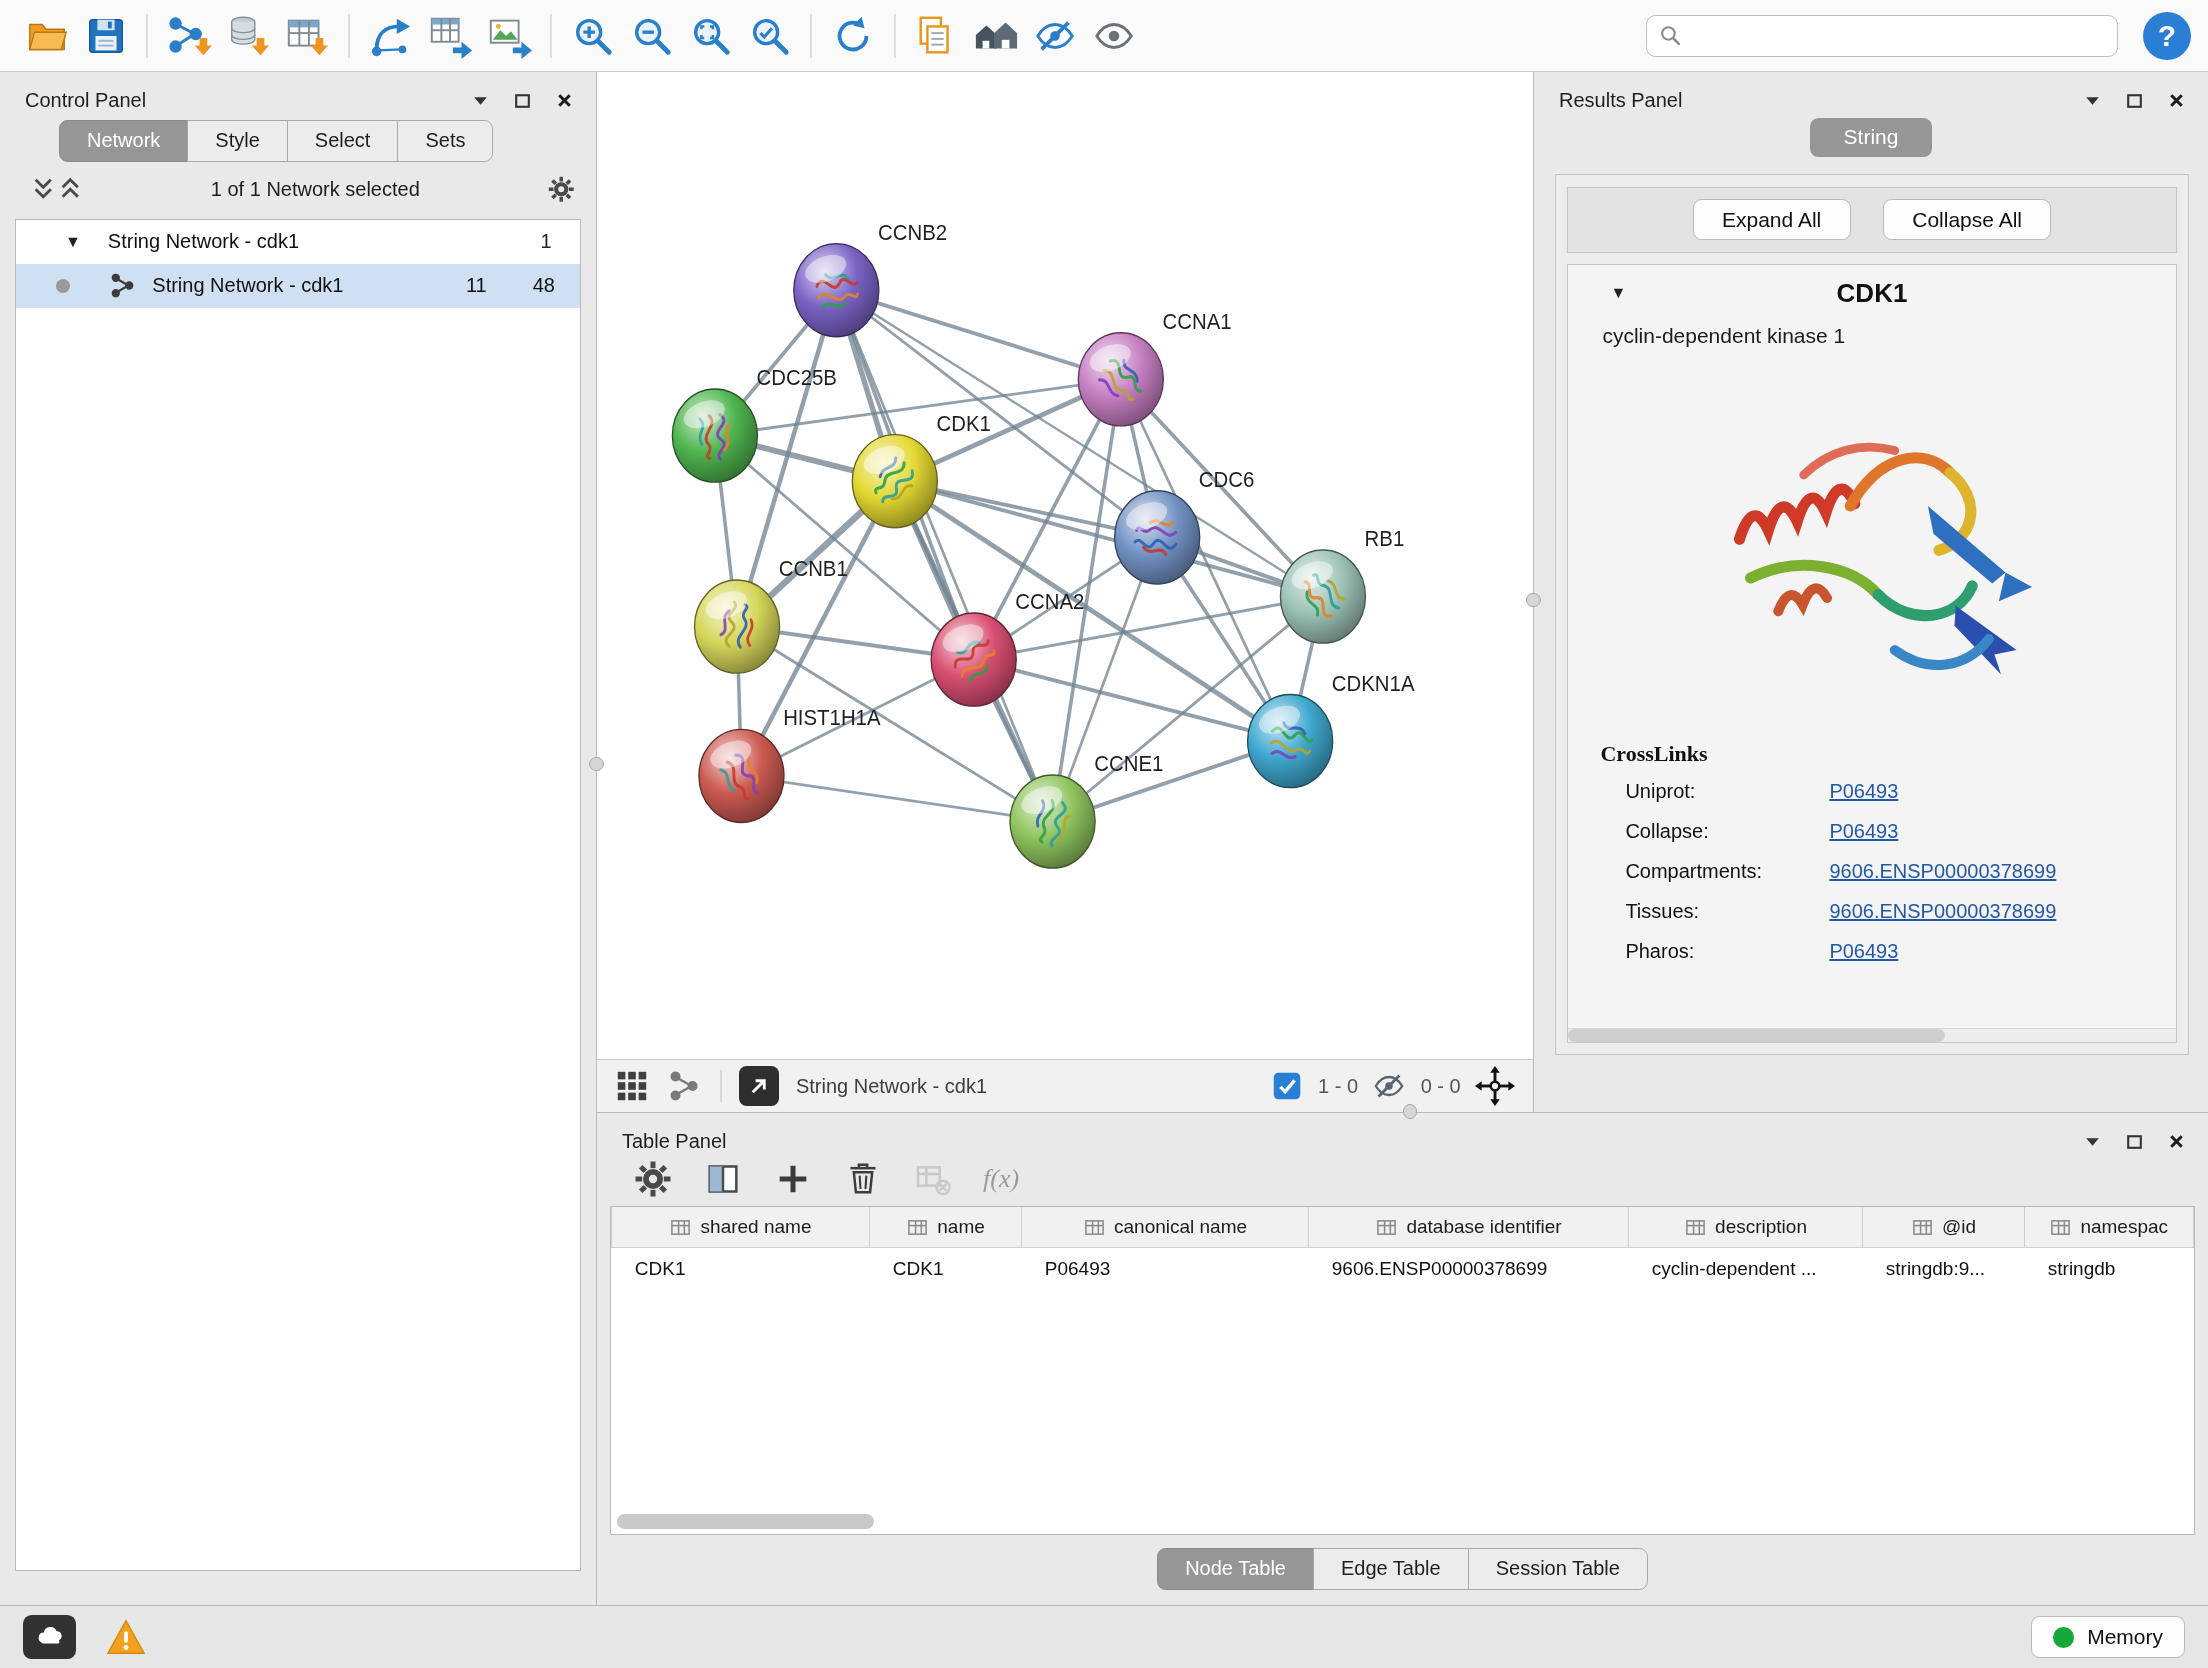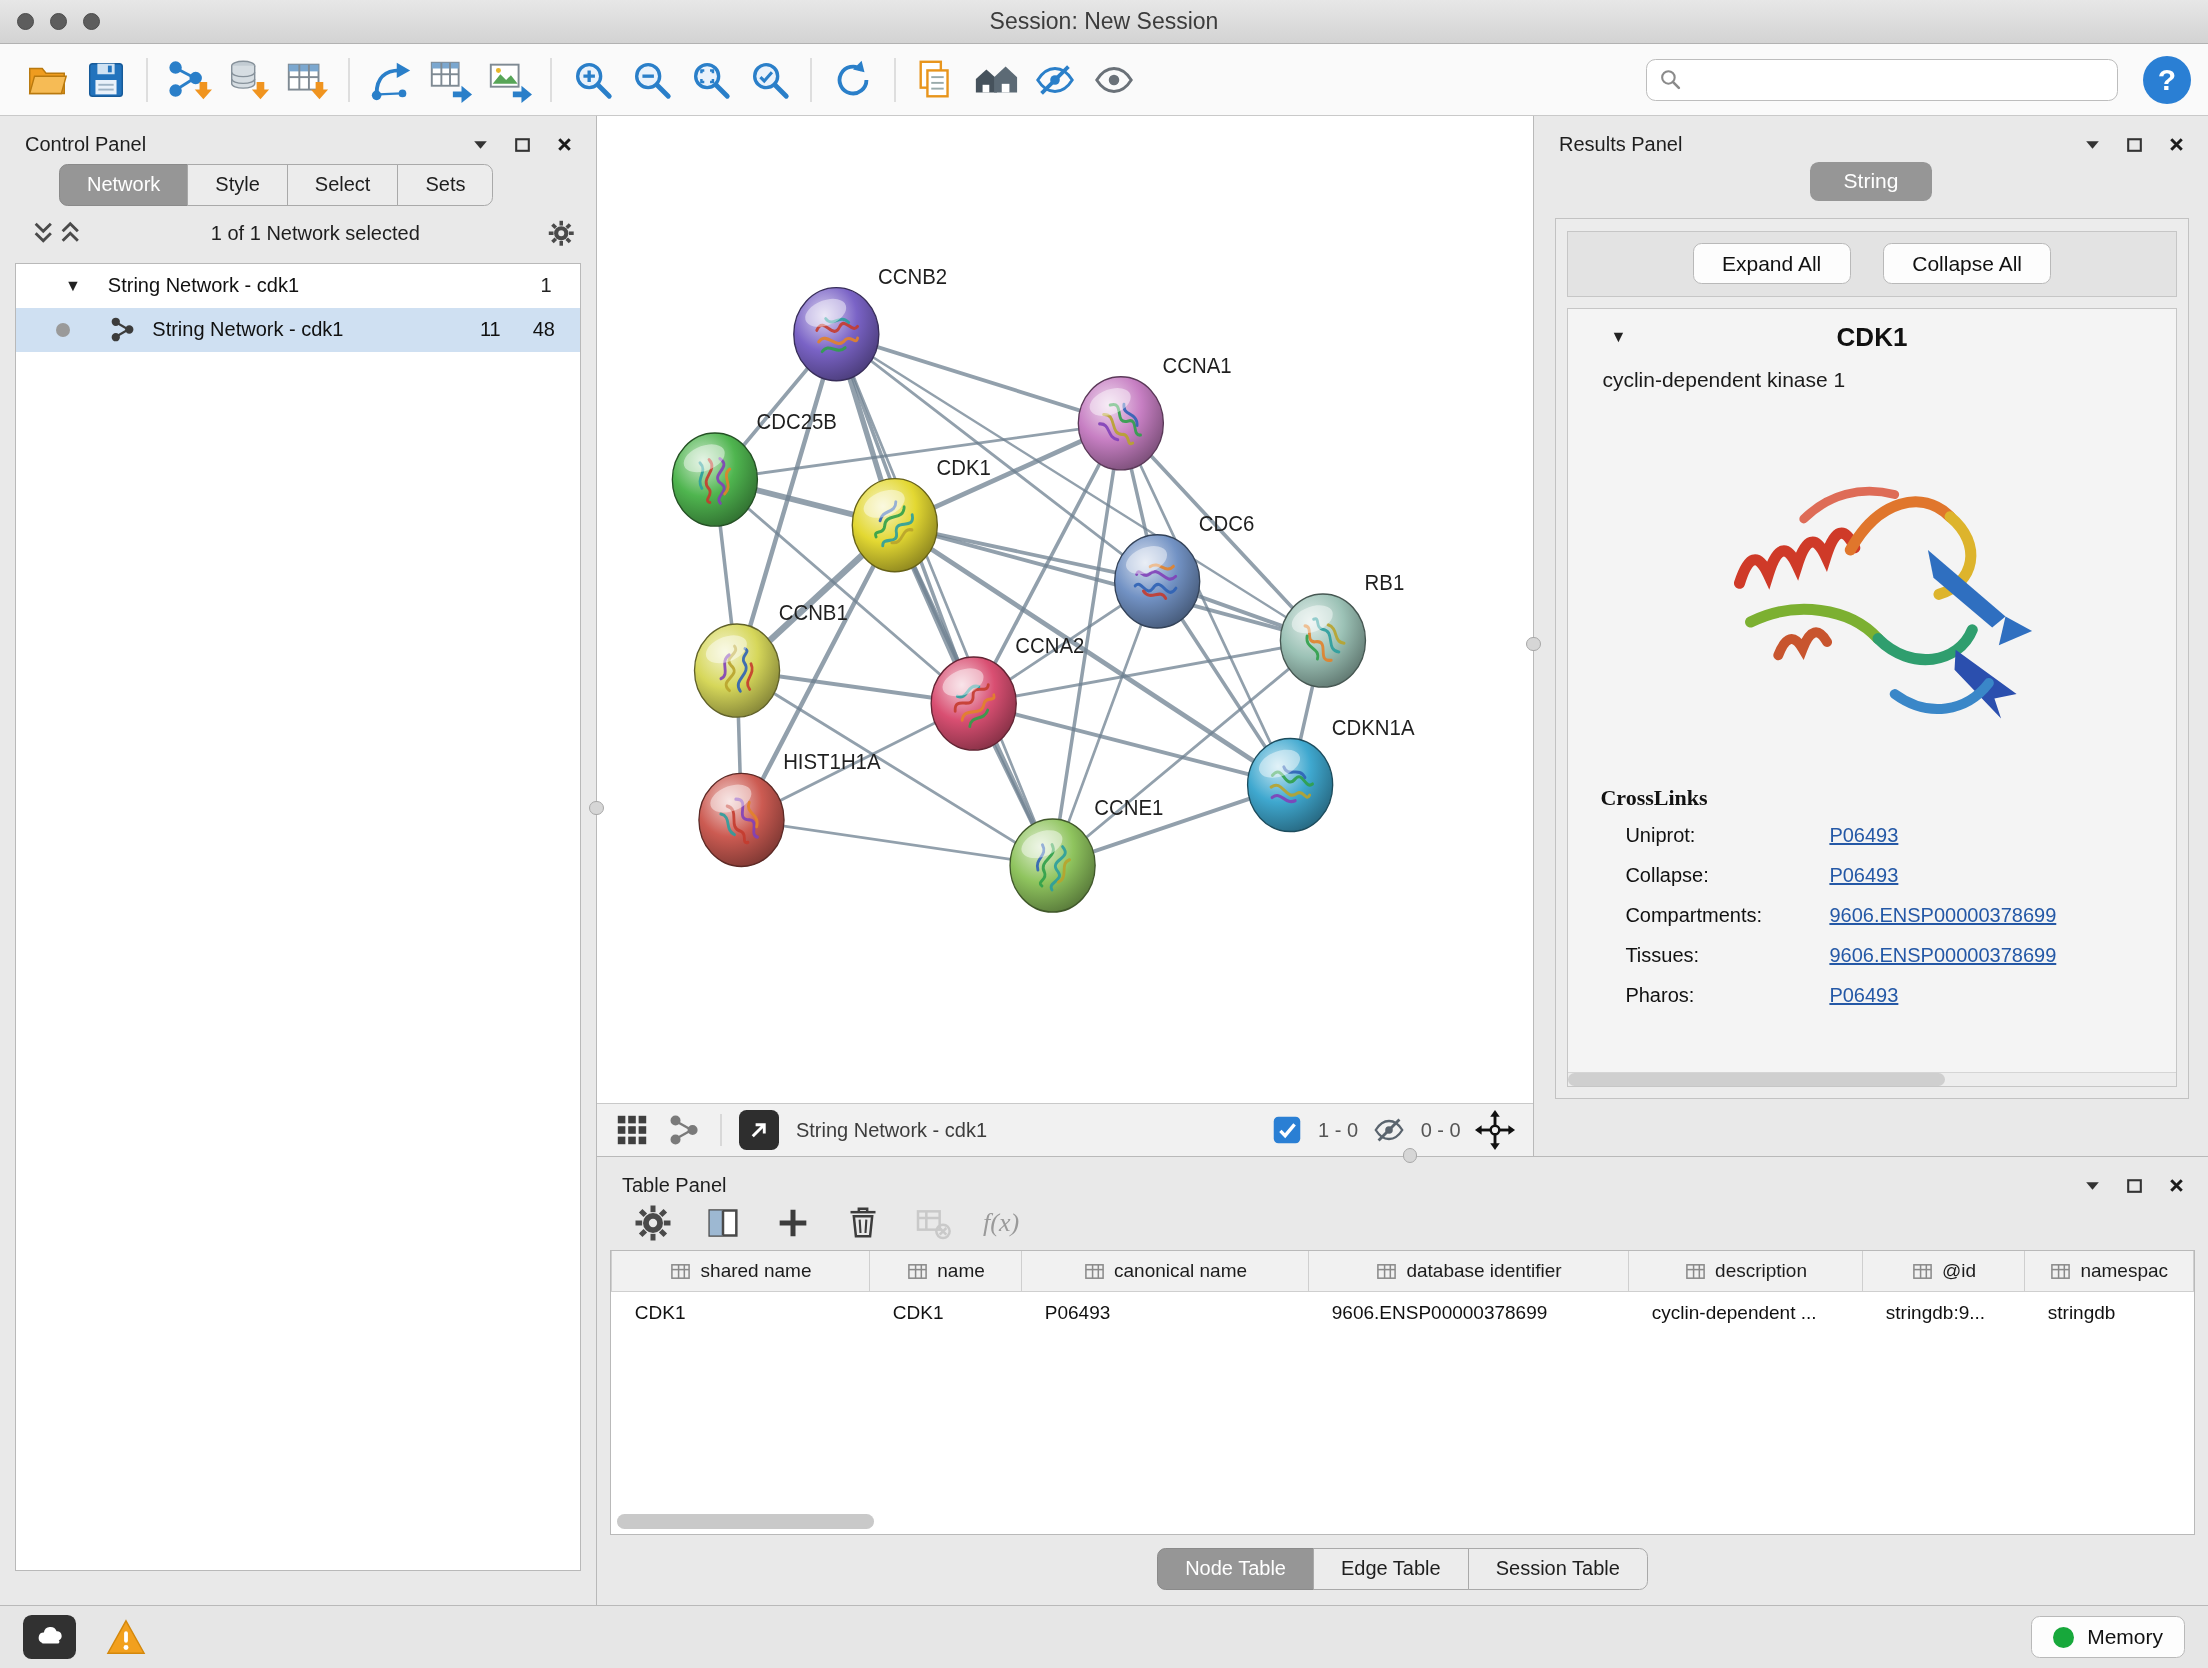--- a/index.html
+++ b/index.html
@@ -40,21 +40,21 @@
   .seg > .sel{background:#969696;color:#fff;border-color:#8a8a8a;}
   .cp-tabs{padding:3.8px 0 1.9px 59px;}
   .cp-sub{display:flex;align-items:center;padding:11.4px 21px 7.6px 28.5px;gap:10px;}
   .cp-sub svg{width:28.5px;height:28.5px;}
   .cp-summary{flex:1;text-align:center;font-size:20px;color:#1e1e1e;}
   .tree{margin:7.6px 15px 34px 15px;background:#fff;border:1.9px solid #b9b9b9;flex:1;overflow:hidden;}
   .tree-row{display:flex;align-items:center;height:44px;font-size:20px;color:#111;white-space:nowrap;}
   .tree-row.root{padding:0 28.5px 0 49px;gap:27px;}
   .tree-row.child{padding:0 25px 0 40px;gap:15px;background:#cfe0f2;}
   .tree-count{margin-left:auto;color:#222;}
-  .tree-cnt2{display:flex;gap:32px;margin-left:auto;}
+  .tree-cnt2{display:flex;gap:46px;margin-left:auto;}
   .bullet{width:14.3px;height:14.3px;border-radius:50%;background:#9a9a9a;flex:none;margin-right:25px;}
   .tri{font-size:16px;color:#222;}
 
   
   .center-right{flex:1;display:flex;flex-direction:column;min-width:0;}
   .top-row{height:1040px;flex:none;display:flex;min-height:0;}
 
   .network-view{flex:1;min-width:0;display:flex;flex-direction:column;background:#fff;border-right:1.9px solid #b9b9b9;position:relative;}
   .network-view::after{content:'';position:absolute;right:-7.6px;top:521px;width:12.4px;height:12.4px;border-radius:50%;background:#d6d6d6;border:1px solid #a8a8a8;z-index:6;}
   .canvas-wrap{flex:1;min-height:0;}
@@ -106,28 +106,20 @@
   .warn-btn{width:53px;height:44px;background:transparent;border:none;display:flex;align-items:center;justify-content:center;}
   .warn-btn svg{width:40px;height:40px;}
   .memory-btn{margin-left:auto;display:flex;align-items:center;gap:13.3px;background:#fdfdfd;border:1.9px solid #b9b9b9;border-radius:8.6px;padding:7.6px 21px;font-size:21px;color:#111;}
   .memory-dot{width:21px;height:21px;border-radius:50%;background:#17a83b;}
 </style>
 </head>
 <body>
 
 <div class="window">
 
-  <div class="titlebar">
-    <div class="traffic">
-      <span></span>
-      <span></span>
-      <span></span>
-    </div>
-    <div class="win-title">Session: New Session</div>
-  </div>
 
   <div class="toolbar">
     <button class="tbtn">
       <svg viewBox="0 0 48 48">
           <path d="M6 12h13l4 5h19v21H6z" fill="#ef9c1f" stroke="#b9790e" stroke-width="1.5"></path>
           <path d="M11 20h33l-5 18H6z" fill="#f6bb55" stroke="#b9790e" stroke-width="1.5"></path>
         </svg>
     </button>
     <button class="tbtn">
       <svg viewBox="0 0 48 48">

